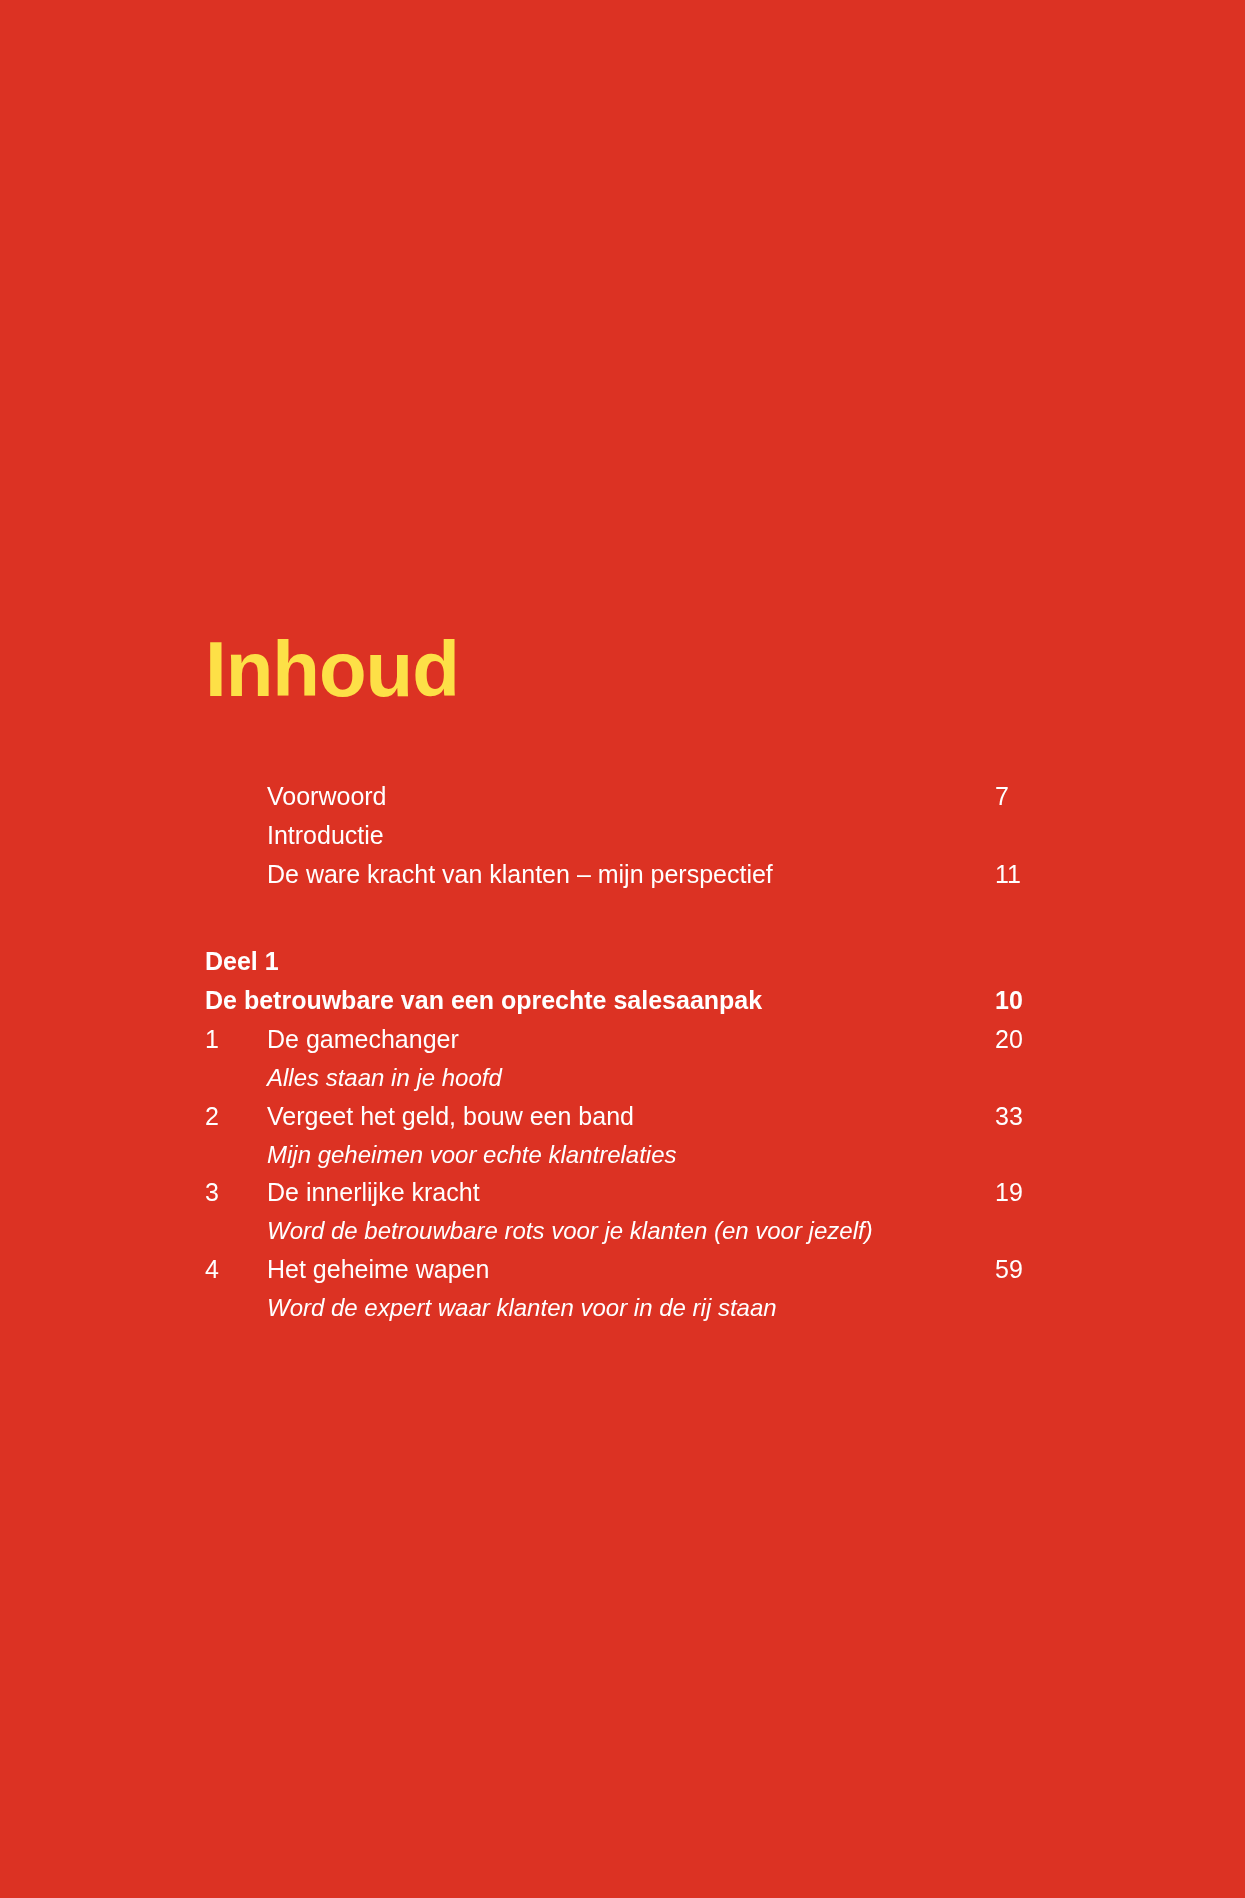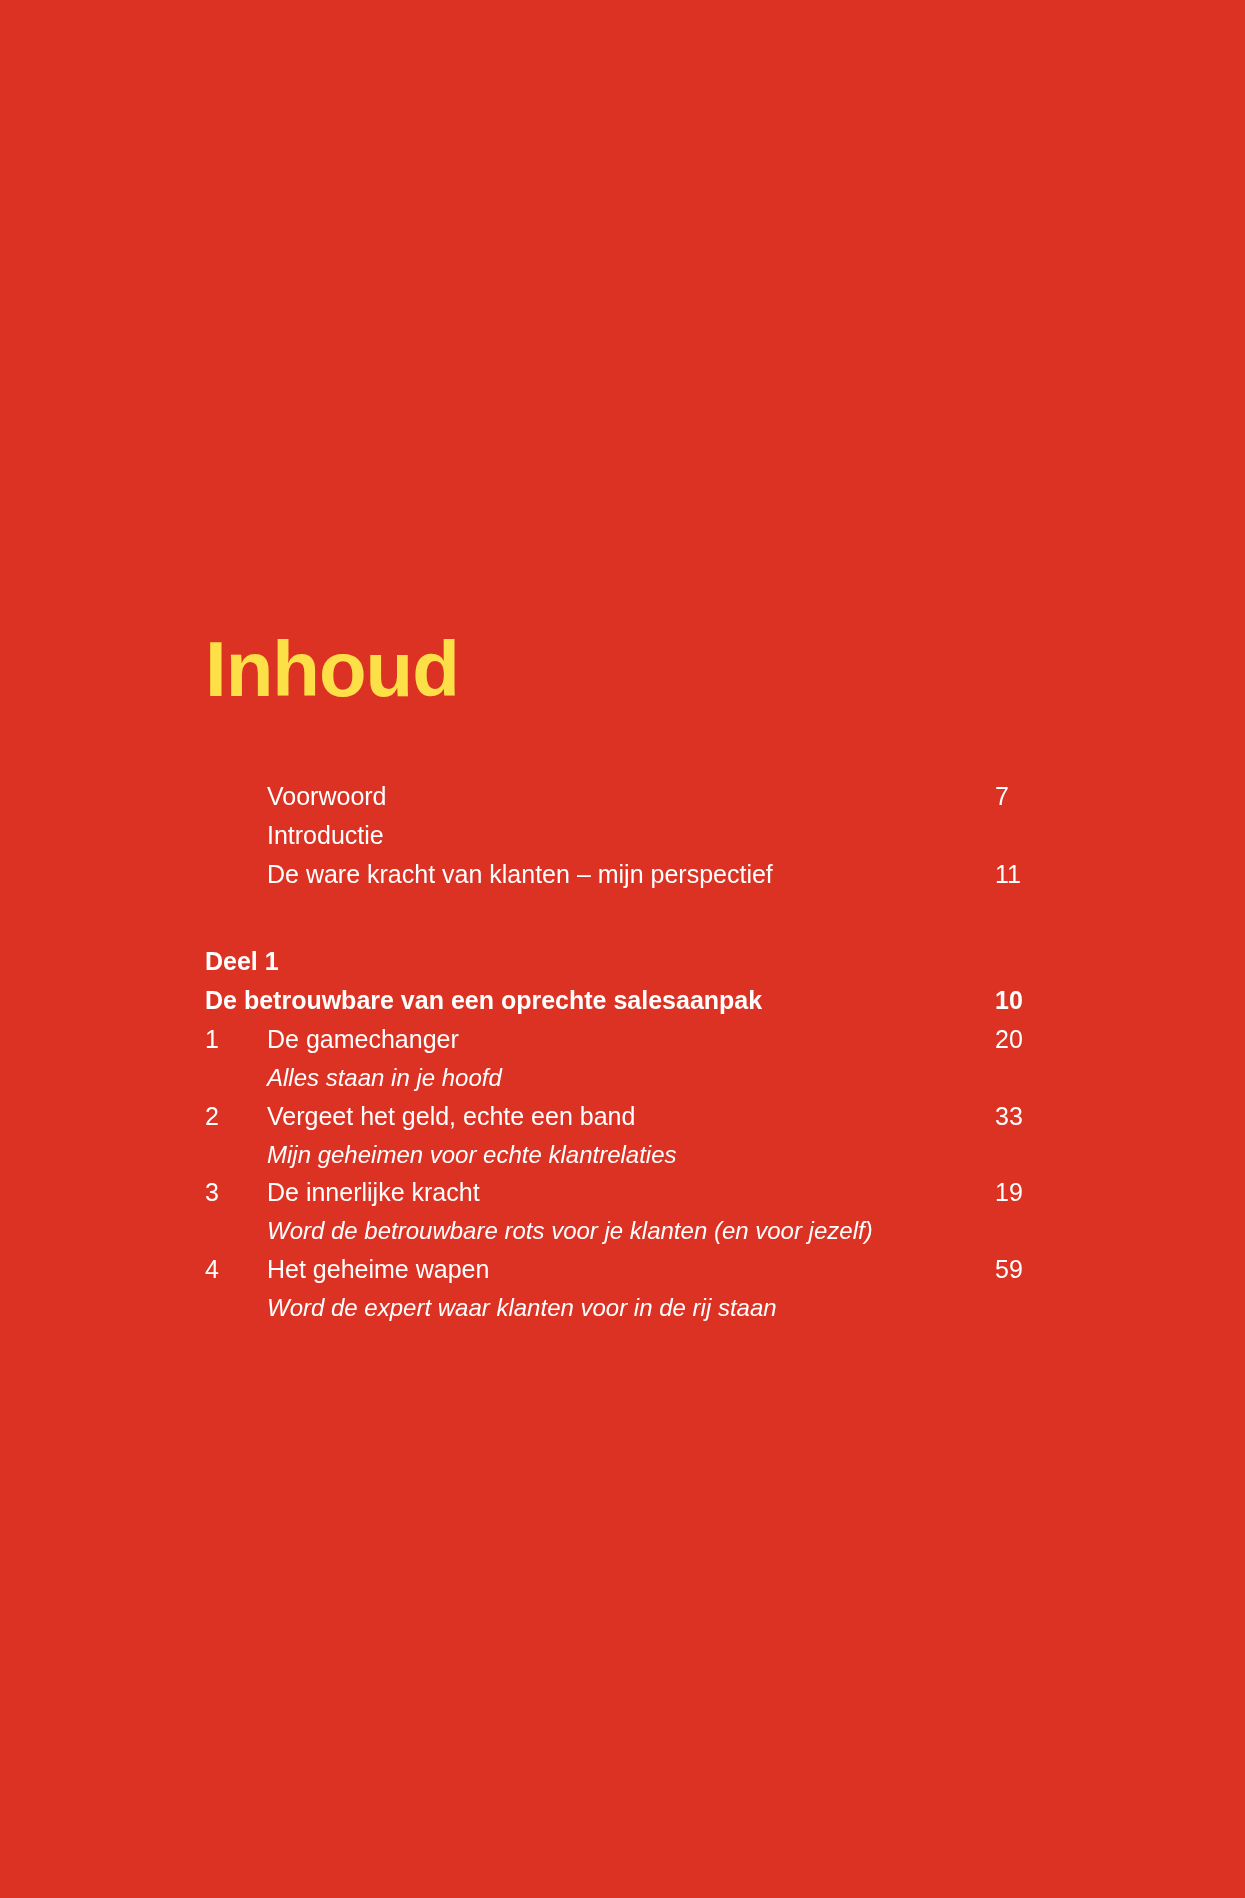--- a/index.html
+++ b/index.html
@@ -125,21 +125,21 @@
         <span class="label">De gamechanger</span>
         <span class="page-num">20</span>
       </div>
       <div class="row sub">
         <span class="num-col"></span>
         <span class="label">Alles staan in je hoofd</span>
       </div>
 
       <div class="row">
         <span class="num-col">2</span>
-        <span class="label">Vergeet het geld, echte een band</span>
+        <span class="label">Vergeet het geld, bouw een band</span>
         <span class="page-num">33</span>
       </div>
       <div class="row sub">
         <span class="num-col"></span>
         <span class="label">Mijn geheimen voor echte klantrelaties</span>
       </div>
 
       <div class="row">
         <span class="num-col">3</span>
         <span class="label">De innerlijke kracht</span>

